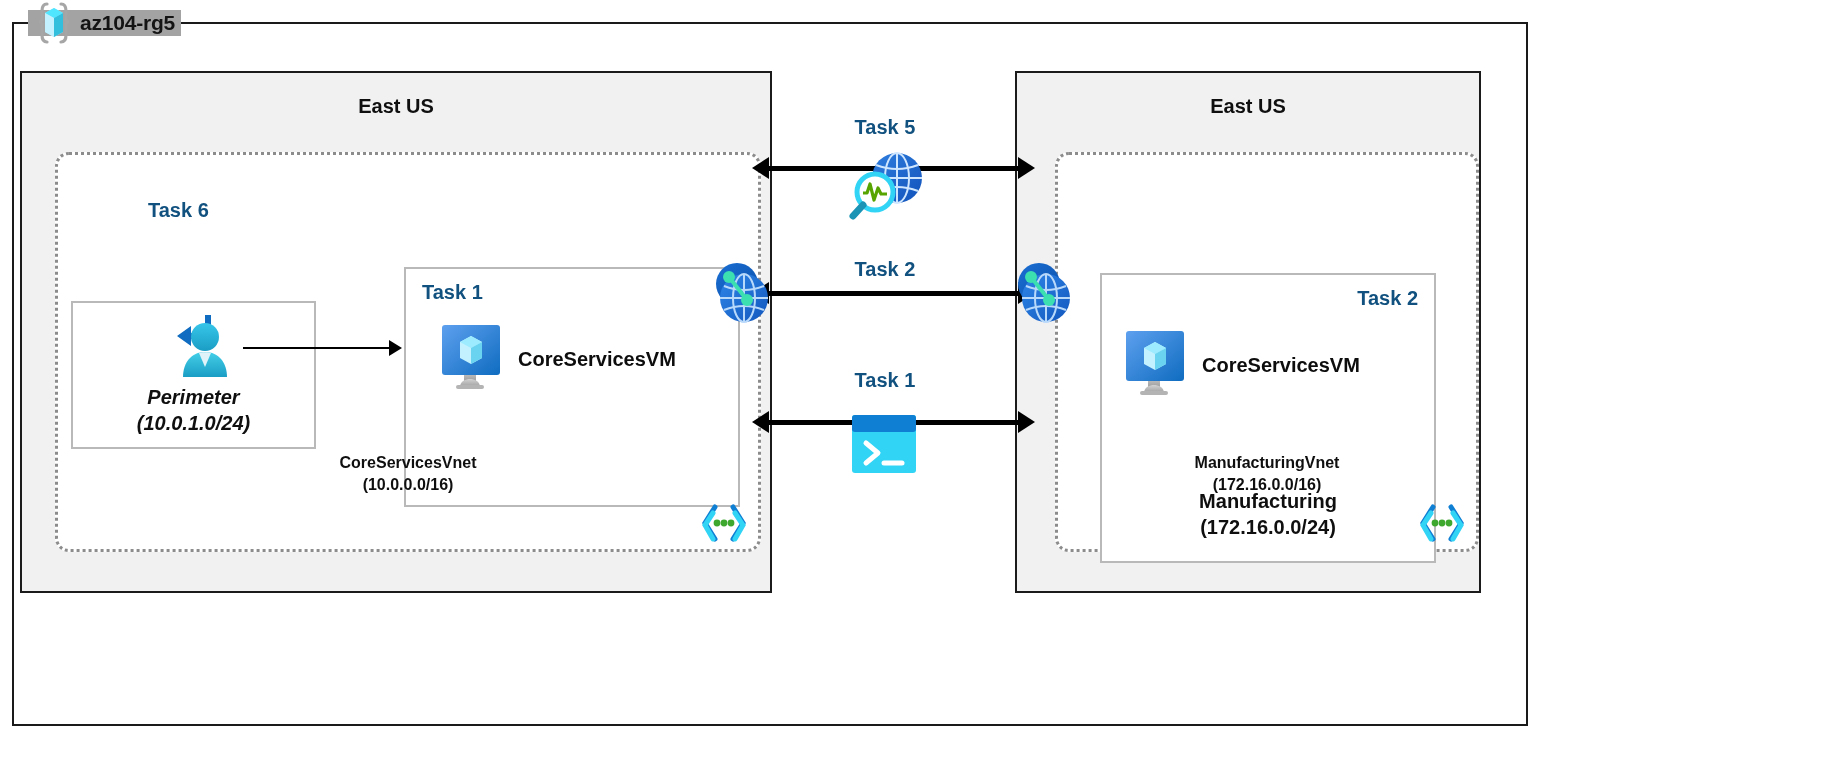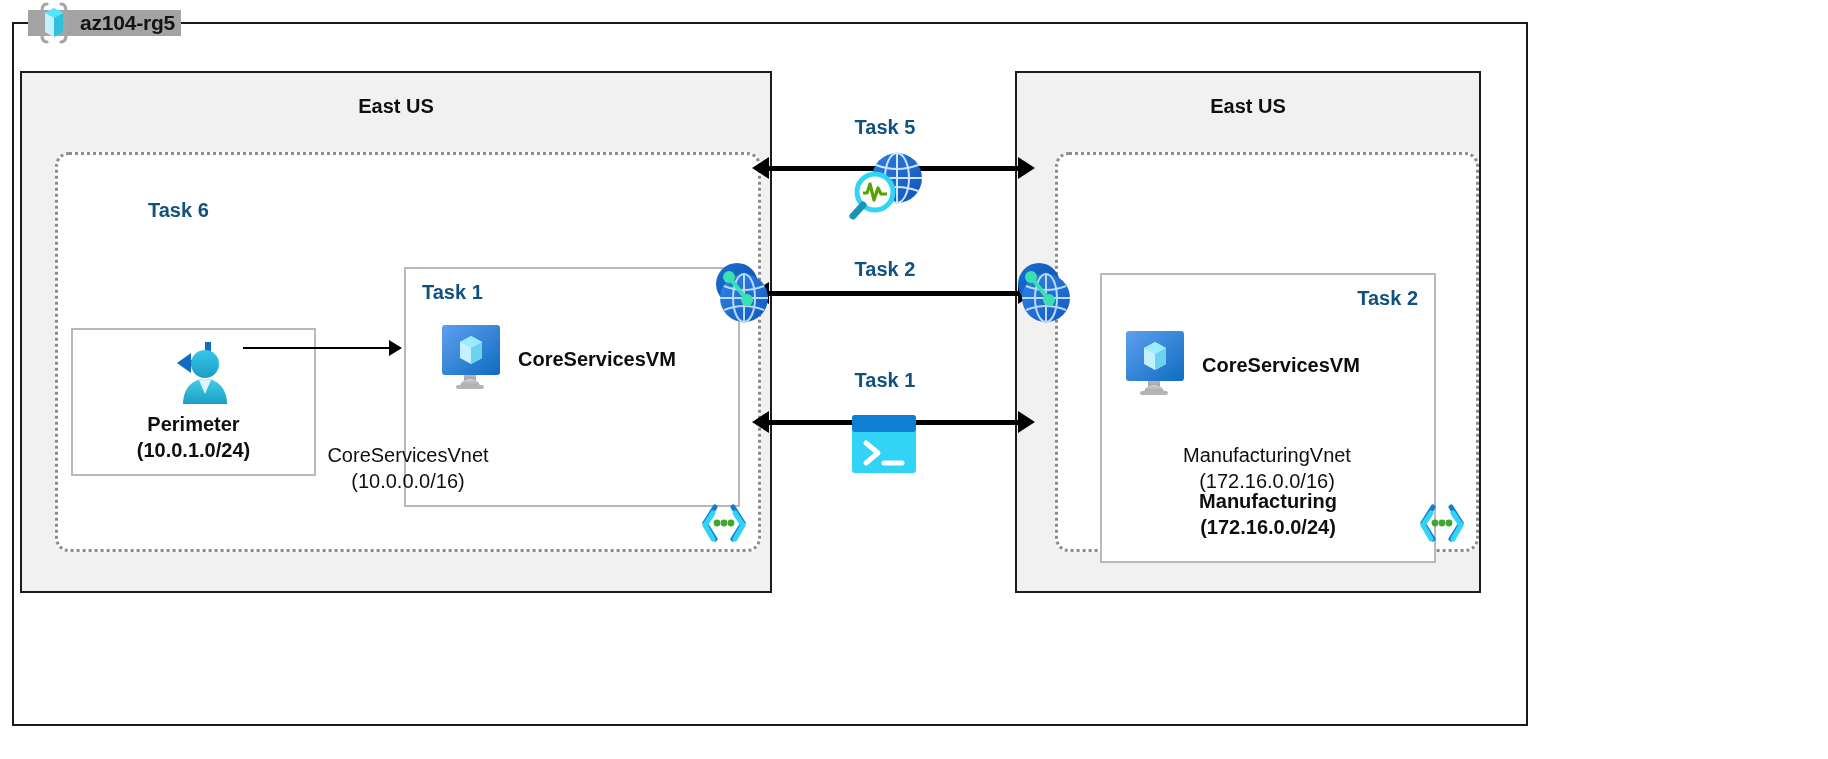--- a/index.html
+++ b/index.html
@@ -18,31 +18,31 @@
   
   .region{position:absolute;background:#f1f1f1;border:2px solid #1b1b1b;box-sizing:border-box;padding-left:15px;}
   .region-left{left:20px;top:71px;width:752px;height:522px;}
   .region-right{left:1015px;top:71px;width:466px;height:522px;}
   .region-title{position:absolute;left:0;right:0;top:22px;text-align:center;font-size:20px;font-weight:bold;color:#0f0f0f;}
 
   
   .vnet{position:absolute;background:#ffffff;border:3px dotted #8c8c8c;border-radius:14px;box-sizing:border-box;}
   .vnet-left{left:33px;top:79px;width:706px;height:400px;}
   .vnet-right{left:38px;top:79px;width:424px;height:400px;}
-  .vnet-caption{position:absolute;left:0;right:0;text-align:center;font-size:20px;font-weight:normal;line-height:1.33;color:#0f0f0f;}
+  .vnet-caption{position:absolute;left:0;right:0;text-align:center;font-size:16px;font-weight:bold;line-height:1.33;color:#0f0f0f;}
   .vnet-caption-left{bottom:54px;}
   .vnet-caption-right{bottom:54px;}
 
   
   .brackets-icon{position:absolute;right:10px;bottom:6px;width:48px;height:40px;}
 
   
   .subnet{position:absolute;background:#ffffff;border:2px solid #b9b9b9;box-sizing:border-box;}
   .subnet-core{left:346px;top:112px;width:336px;height:240px;}
-  .subnet-perimeter{left:13px;top:173px;width:245px;height:148px;}
+  .subnet-perimeter{left:13px;top:146px;width:245px;height:148px;font-style:italic;}
   .subnet-manufacturing{left:42px;top:118px;width:336px;height:290px;}
   .task-tag{position:absolute;font-size:20px;font-weight:bold;color:#11517f;}
   .subnet-caption{position:absolute;left:0;right:0;text-align:center;font-size:20px;font-weight:bold;line-height:1.33;color:#0f0f0f;}
 
   
   .vm-row{position:absolute;display:flex;align-items:center;gap:14px;}
   .vm-name{font-size:20px;font-weight:bold;color:#0d0d0d;white-space:nowrap;}
 
   
   .ctr-task{position:absolute;font-size:20px;font-weight:bold;color:#11517f;text-align:center;width:160px;}

